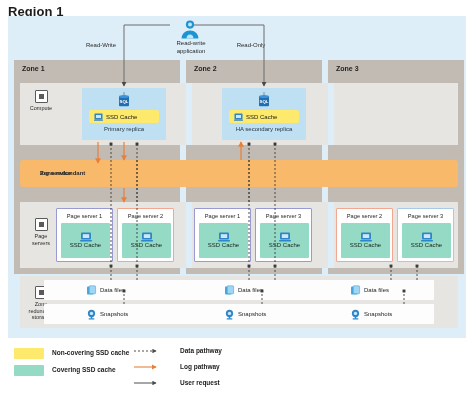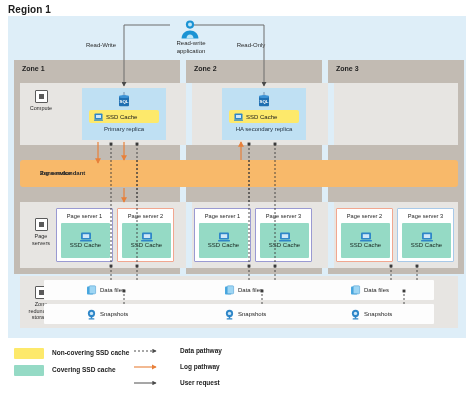--- a/index.html
+++ b/index.html
@@ -10,21 +10,21 @@
     font-family:"Liberation Sans",sans-serif;
     color:#1c1c1c;
     overflow:hidden;
     position:relative;
   }
   .canvas{position:relative;width:474px;height:397px;}
 
   
   .region-label{
     position:absolute;left:8px;top:4px;
-    font-size:10px;font-weight:bold;color:#1c1c1c;
+    font-size:13px;font-weight:bold;color:#1c1c1c;
     letter-spacing:.1px;
   }
   .region-box{
     position:absolute;left:8px;top:16px;width:458px;height:322px;
     background:#deeef8;
   }
 
   
   .app-row{position:absolute;left:8px;top:16px;width:458px;height:44px;}
   .person{

